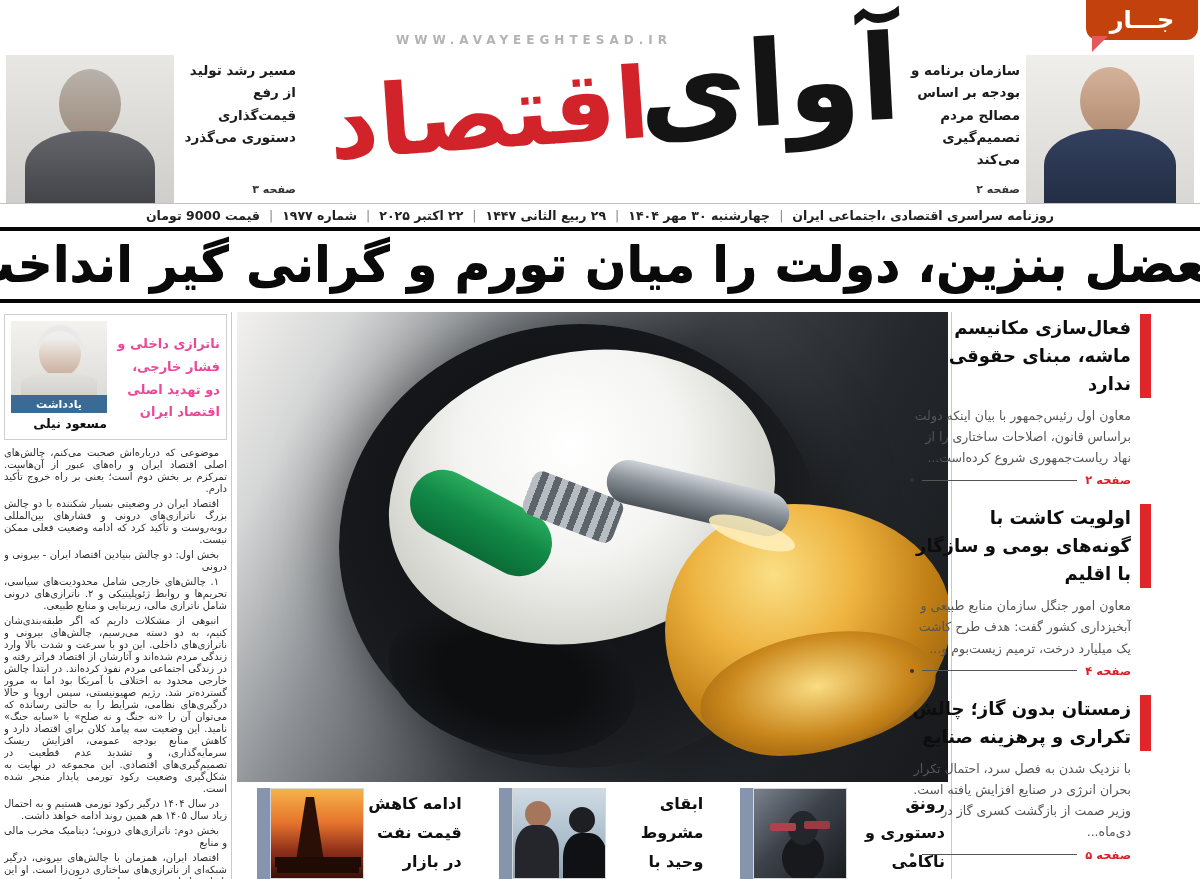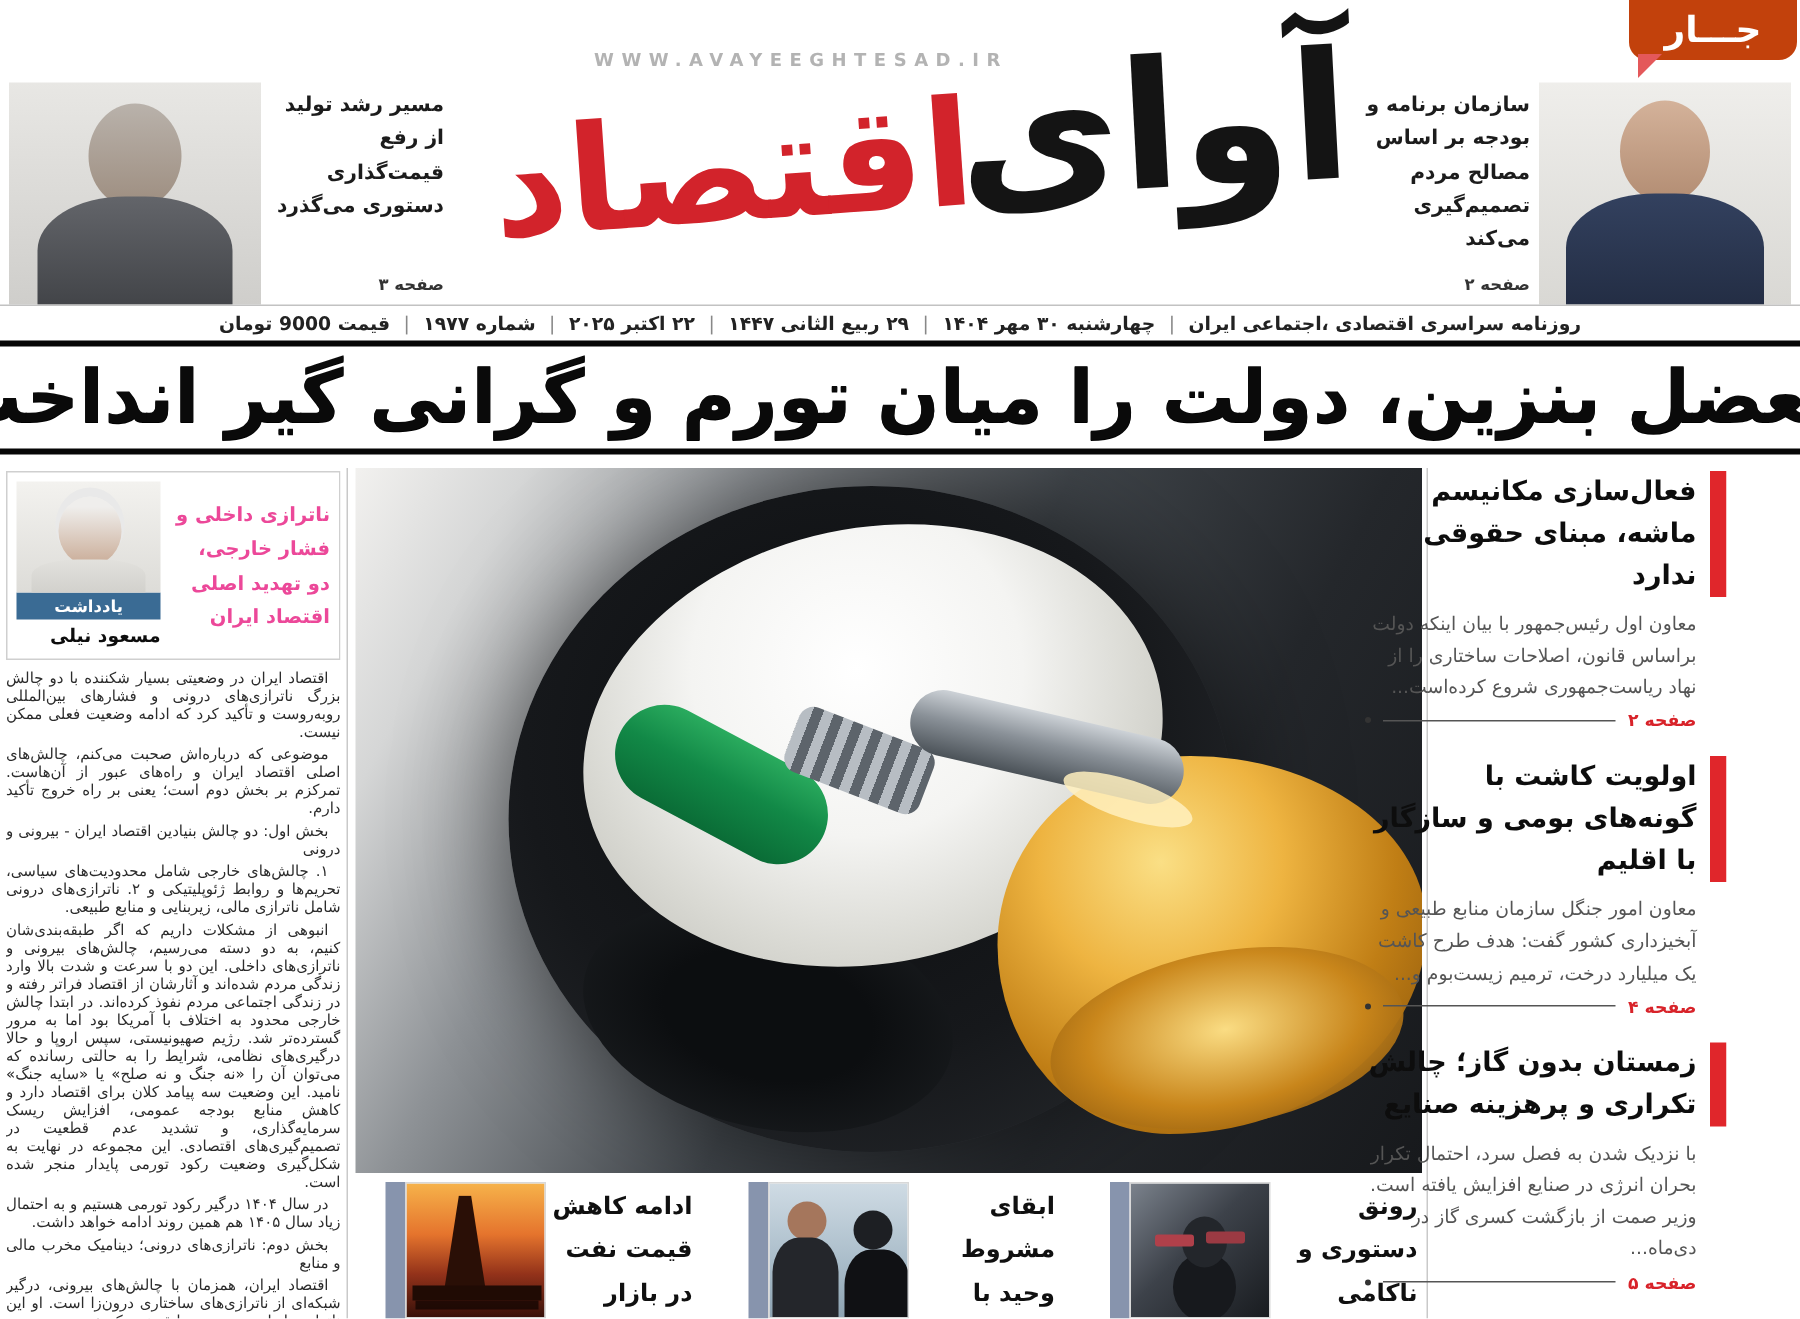--- a/index.html
+++ b/index.html
@@ -239,22 +239,22 @@
 <div class="abs opinion">
   <div class="op-head">
     <div class="op-title">ناترازی داخلی و فشار خارجی، دو تهدید اصلی اقتصاد ایران</div>
     <div class="op-photo-stack">
       <div class="op-photo"></div>
       <div class="op-badge">یادداشت</div>
       <div class="op-author">مسعود نیلی</div>
     </div>
   </div>
   <div class="op-body">
+    <p>موضوعی که درباره‌اش صحبت می‌کنم، چالش‌های اصلی اقتصاد ایران و راه‌های عبور از آن‌هاست. تمرکزم بر بخش دوم است؛ یعنی بر راه خروج تأکید دارم.</p>
     <p>اقتصاد ایران در وضعیتی بسیار شکننده با دو چالش بزرگ ناترازی‌های درونی و فشارهای بین‌المللی روبه‌روست و تأکید کرد که ادامه وضعیت فعلی ممکن نیست.</p>
-    <p>موضوعی که درباره‌اش صحبت می‌کنم، چالش‌های اصلی اقتصاد ایران و راه‌های عبور از آن‌هاست. تمرکزم بر بخش دوم است؛ یعنی بر راه خروج تأکید دارم.</p>
     <p>بخش اول: دو چالش بنیادین اقتصاد ایران - بیرونی و درونی</p>
     <p>۱. چالش‌های خارجی شامل محدودیت‌های سیاسی، تحریم‌ها و روابط ژئوپلیتیکی و ۲. ناترازی‌های درونی شامل ناترازی مالی، زیربنایی و منابع طبیعی.</p>
     <p>انبوهی از مشکلات داریم که اگر طبقه‌بندی‌شان کنیم، به دو دسته می‌رسیم، چالش‌های بیرونی و ناترازی‌های داخلی. این دو با سرعت و شدت بالا وارد زندگی مردم شده‌اند و آثارشان از اقتصاد فراتر رفته و در زندگی اجتماعی مردم نفوذ کرده‌اند. در ابتدا چالش خارجی محدود به اختلاف با آمریکا بود اما به مرور گسترده‌تر شد. رژیم صهیونیستی، سپس اروپا و حالا درگیری‌های نظامی، شرایط را به حالتی رسانده که می‌توان آن را «نه جنگ و نه صلح» یا «سایه جنگ» نامید. این وضعیت سه پیامد کلان برای اقتصاد دارد و کاهش منابع بودجه عمومی، افزایش ریسک سرمایه‌گذاری، و تشدید عدم قطعیت در تصمیم‌گیری‌های اقتصادی. این مجموعه در نهایت به شکل‌گیری وضعیت رکود تورمی پایدار منجر شده است.</p>
     <p>در سال ۱۴۰۴ درگیر رکود تورمی هستیم و به احتمال زیاد سال ۱۴۰۵ هم همین روند ادامه خواهد داشت.</p>
     <p>بخش دوم: ناترازی‌های درونی؛ دینامیک مخرب مالی و منابع</p>
     <p>اقتصاد ایران، همزمان با چالش‌های بیرونی، درگیر شبکه‌ای از ناترازی‌های ساختاری درون‌زا است. او این ناترازی‌ها را در دو محور طبقه‌بندی کرد:</p>
 
   </div>
 </div>
 

